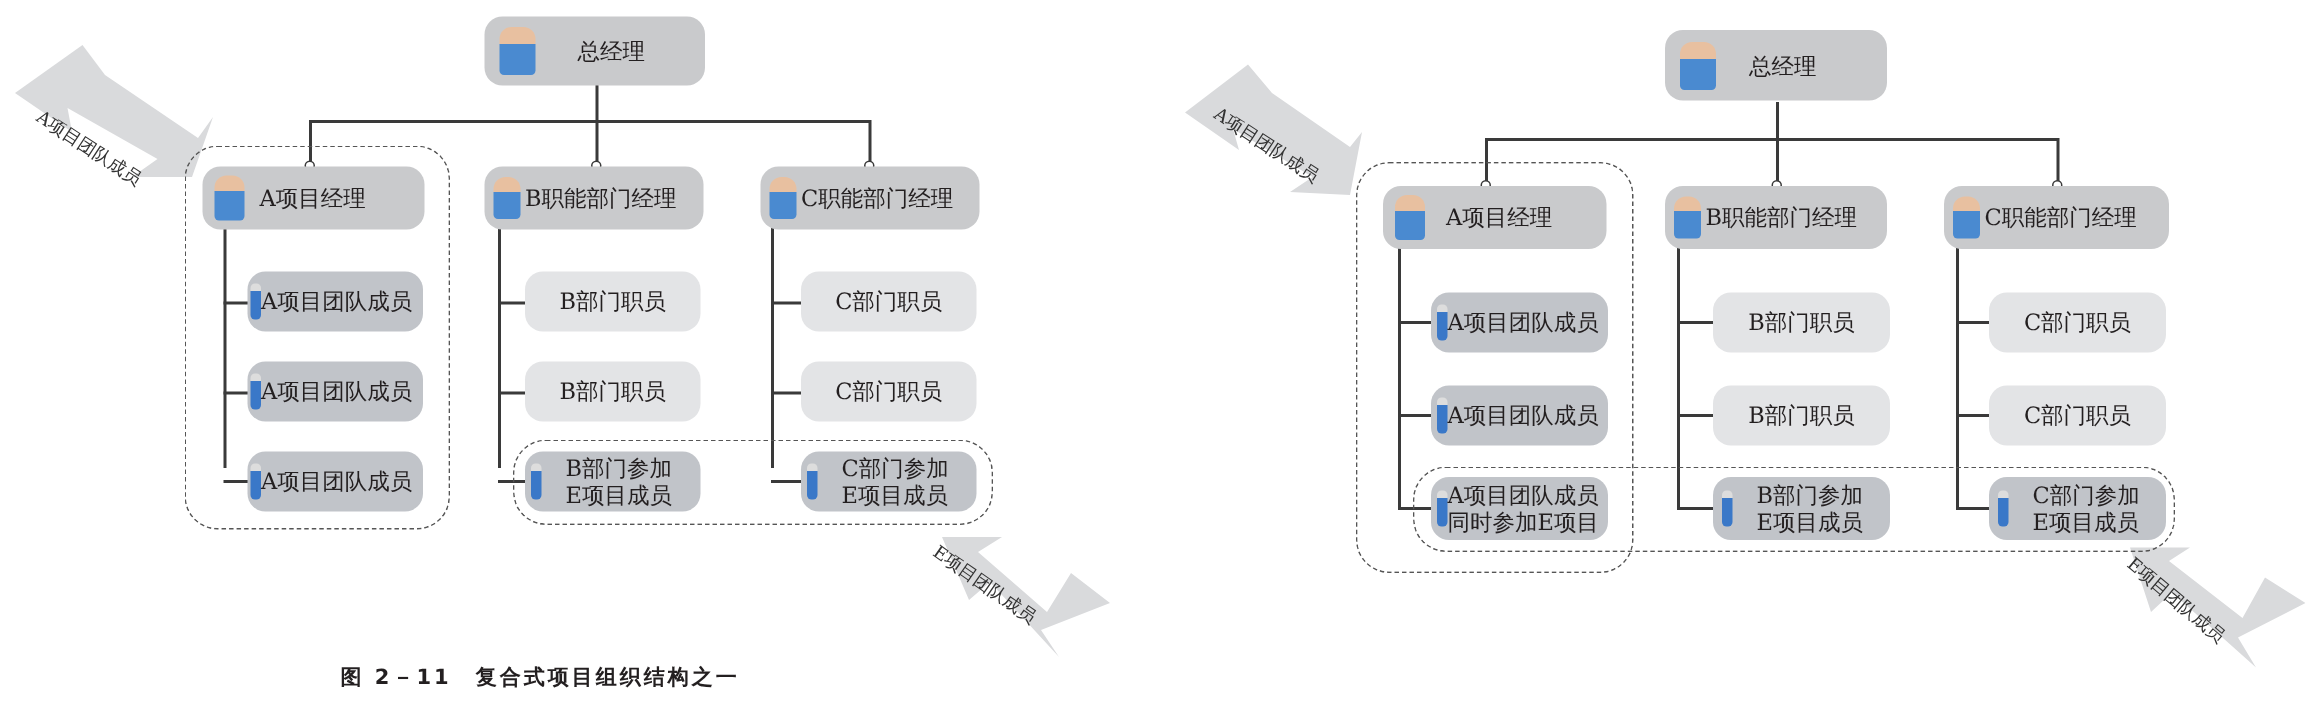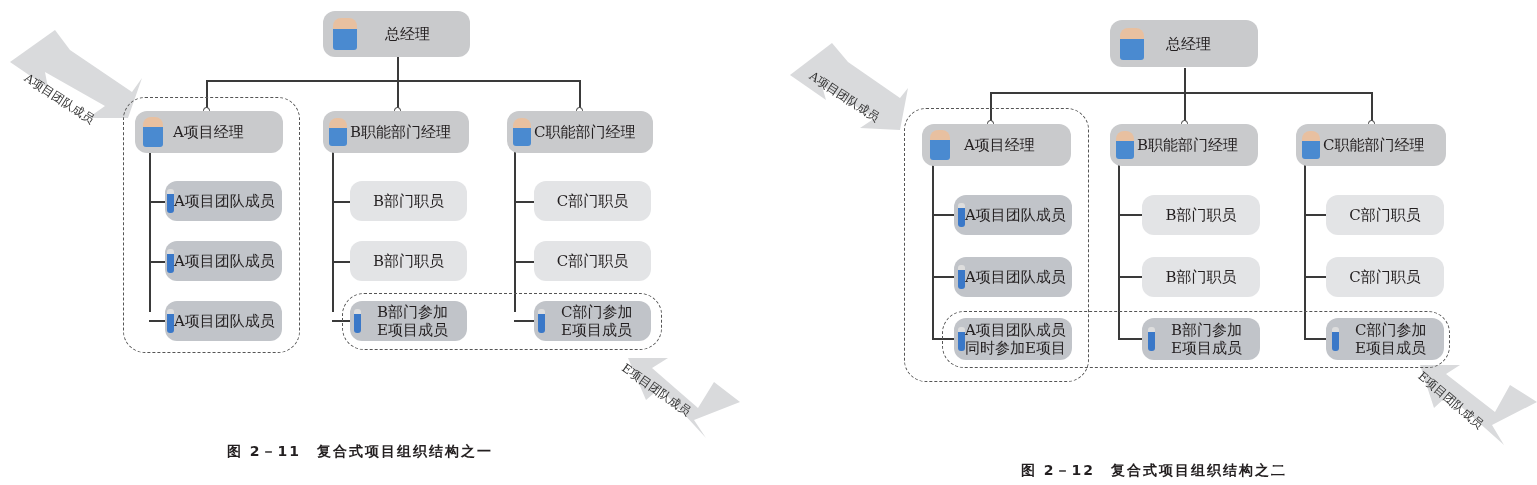--- a/index.html
+++ b/index.html
@@ -197,14 +197,13 @@
     </div>
   <div class="box dept" style="left:546px;top:257px;width:118px;">
       <span class="txt">C部门职员</span>
     </div>
   <div class="box mem" style="left:546px;top:318px;width:118px;height:42px;">
     <span style="margin-left:6px;width:7px;height:24px;background:linear-gradient(#ddd 0 20%, #3a78c8 20%);border-radius:3px;"></span>
     <span class="txt" style="margin-left:16px;">C部门参加
 E项目成员</span>
   </div>
 
-  <div class="caption" style="left:241px;top:462px;">图 2－12　复合式项目组织结构之二</div>
 </div>
 
 </body></html>

